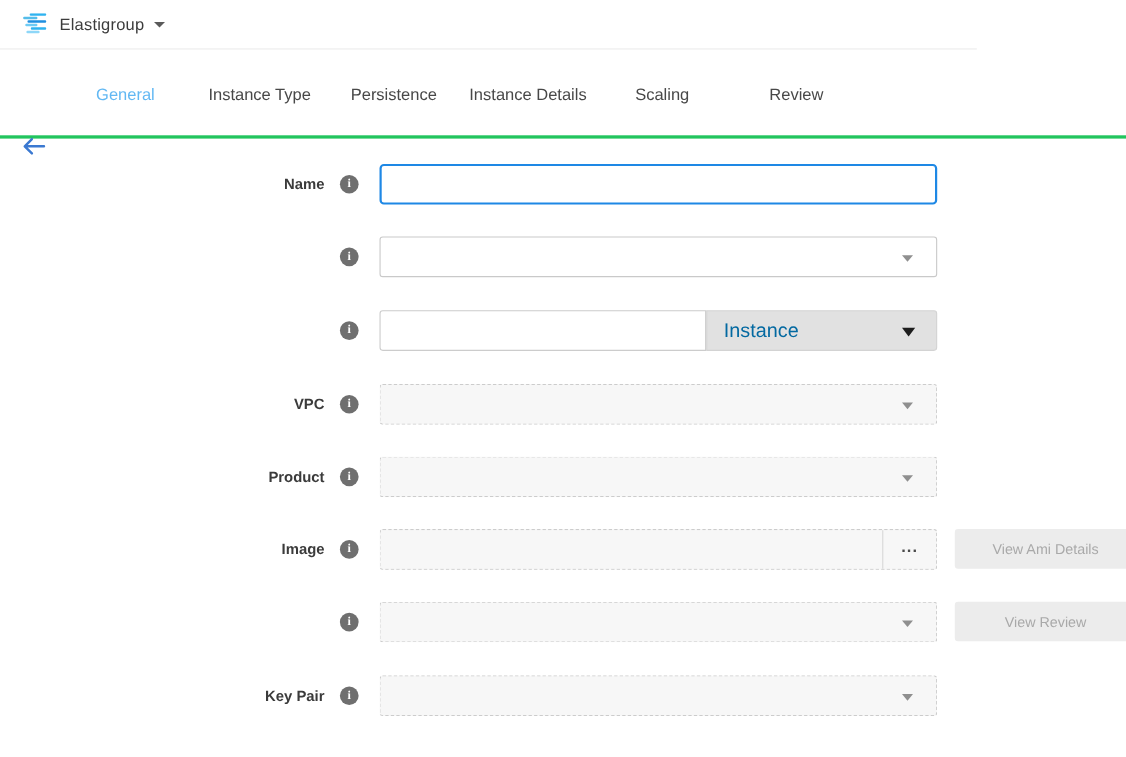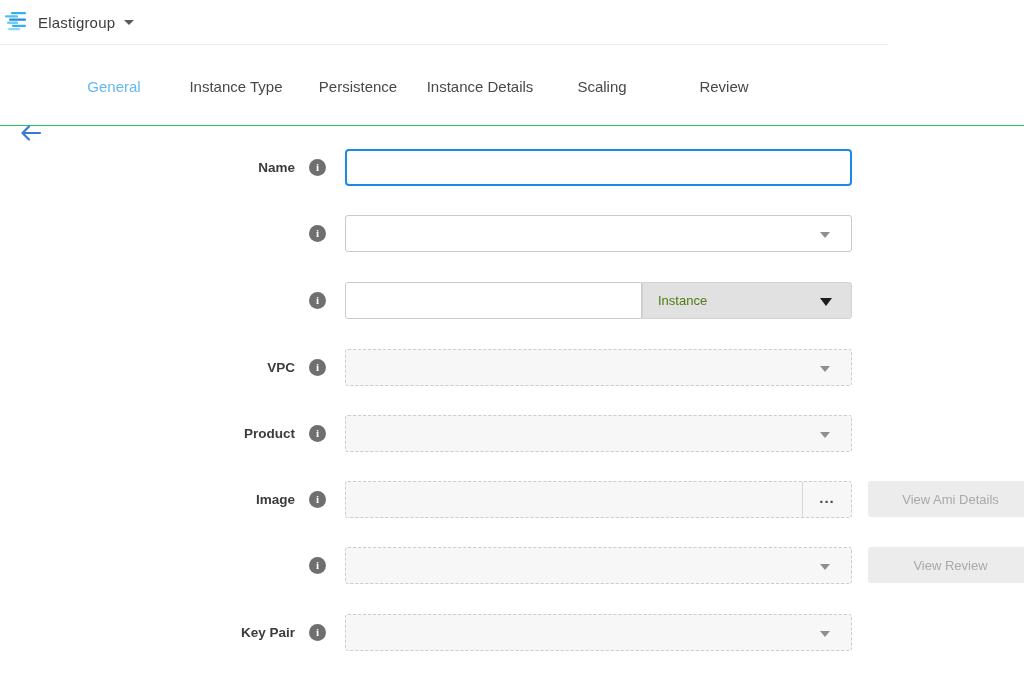--- a/index.html
+++ b/index.html
@@ -1,30 +1,30 @@
 <!DOCTYPE html>
 <html><head>
 <meta charset="utf-8">
 <style>
   * { margin:0; padding:0; box-sizing:border-box; }
   html,body { width:1024px; height:688px; background:#fff;
     font-family:"Liberation Sans", sans-serif; overflow:hidden; position:relative; }
 
   
   .topbar { position:absolute; top:0; left:0; width:888px; height:45px;
-    border-bottom:1px solid #ebebeb; display:flex; align-items:center; padding-left:5px; }
+    border-bottom:1px solid #ebebeb; display:flex; align-items:center; padding-left:21px; }
   .logo { width:24px; height:20px; display:inline-block; }
   .app-name { font-size:15px; color:#3c3c3c; margin-left:9px; letter-spacing:.2px; }
   .caret { width:0; height:0; display:inline-block; }
   .caret.tiny { margin-left:9px; border-left:5px solid transparent;
     border-right:5px solid transparent; border-top:5px solid #5a5a5a; }
 
   
   .tabbar { position:absolute; top:46px; left:0; width:1024px; height:80px;
-    border-bottom:1px solid #22c55e; }
+    border-bottom:3px solid #22c55e; }
   .back-btn { position:absolute; left:20px; top:78px; width:22px; height:18px; cursor:pointer; }
   .tabs { position:absolute; left:53px; top:0; height:80px; display:flex; align-items:center; }
   .tab { width:122px; text-align:center; font-size:15px; color:#484848;
     cursor:pointer; white-space:nowrap; }
   .tab.active { color:#62b8f3; }
 
   
   .row { position:absolute; left:0; width:1012px; height:37px;margin-left:45px; }
   .flabel { position:absolute; left:0; top:0; width:250px; height:37px; line-height:37px;
     text-align:right; font-size:13.5px; font-weight:bold; color:#3b3b3b; }
@@ -42,21 +42,21 @@
   .caret.gray { position:absolute; right:21px; top:16px; border-left:5px solid transparent;
     border-right:5px solid transparent; border-top:6px solid #8f8f8f; }
   .caret.dark { position:absolute; right:19px; top:15px; border-left:6px solid transparent;
     border-right:6px solid transparent; border-top:8px solid #1d1d1d; }
 
   .cap-input { left:300px; width:297px; background:#fff; border:1px solid #cccccc;
     border-radius:3px 0 0 3px; outline:none; padding:0 10px; font-size:14px; color:#333;
     font-family:"Liberation Sans", sans-serif; }
   .unit-select { left:597px; width:210px; background:#e1e1e1; border:1px solid #d3d3d3;
     border-radius:0 3px 3px 0; cursor:pointer; }
-  .unit-text { position:absolute; left:15px; top:0; line-height:35px; font-size:13px; color:#4d7c0f; }
+  .unit-text { position:absolute; left:15px; top:0; line-height:35px; font-size:18px; color:#0369a1; }
 
   .imagefield { left:300px; width:507px; border:1px dashed #cccccc; background:#f7f7f7; }
   .imagefield .vdivider { position:absolute; right:48px; top:0; width:1px; height:100%;
     background:#d8d8d8; }
   .imagefield .ellipsis { position:absolute; right:0; top:0; width:48px; height:100%;
     text-align:center; line-height:31px; font-size:15px; font-weight:bold; color:#4a4a4a;
     letter-spacing:1px; }
 
   .side-btn { position:absolute; left:823px; top:0; width:165px; height:36px;
     background:#ececec; border:none; border-radius:3px; color:#a9a9a9; font-size:13px;

